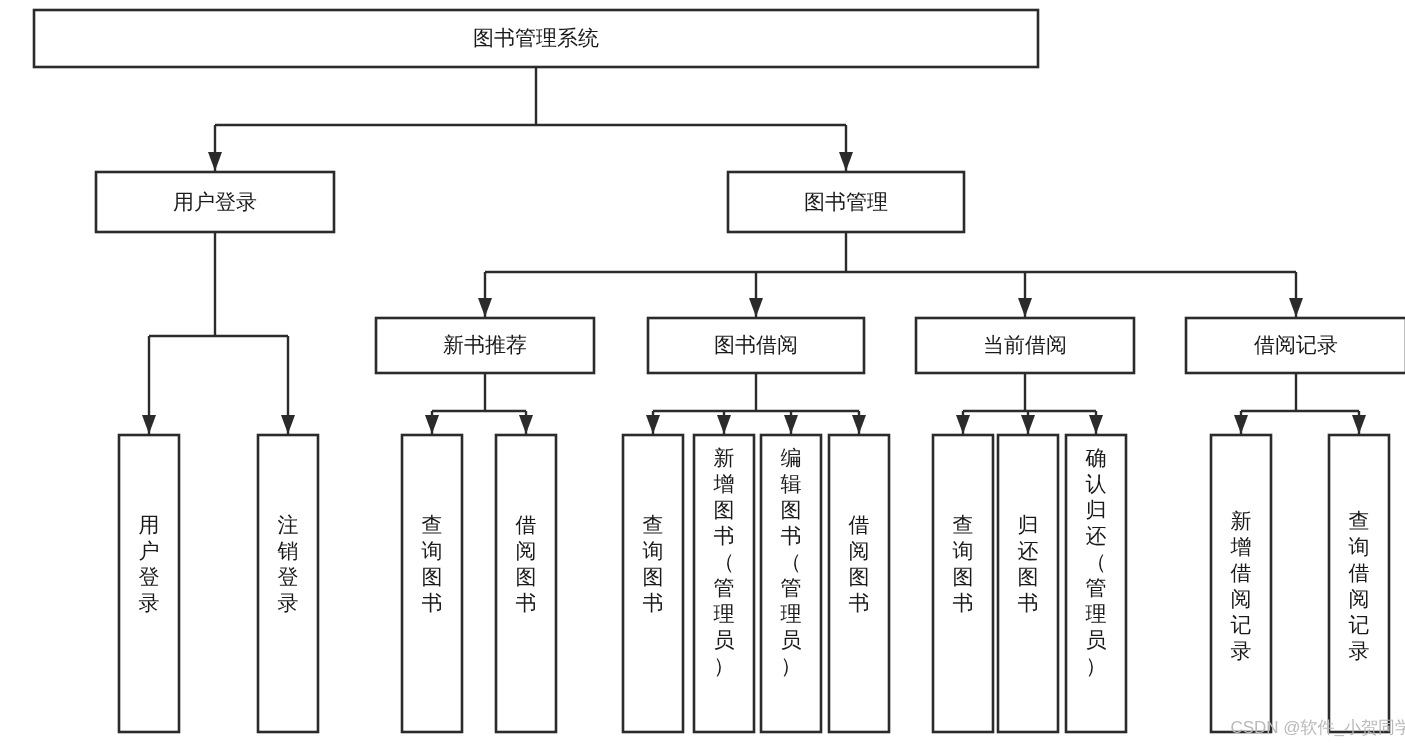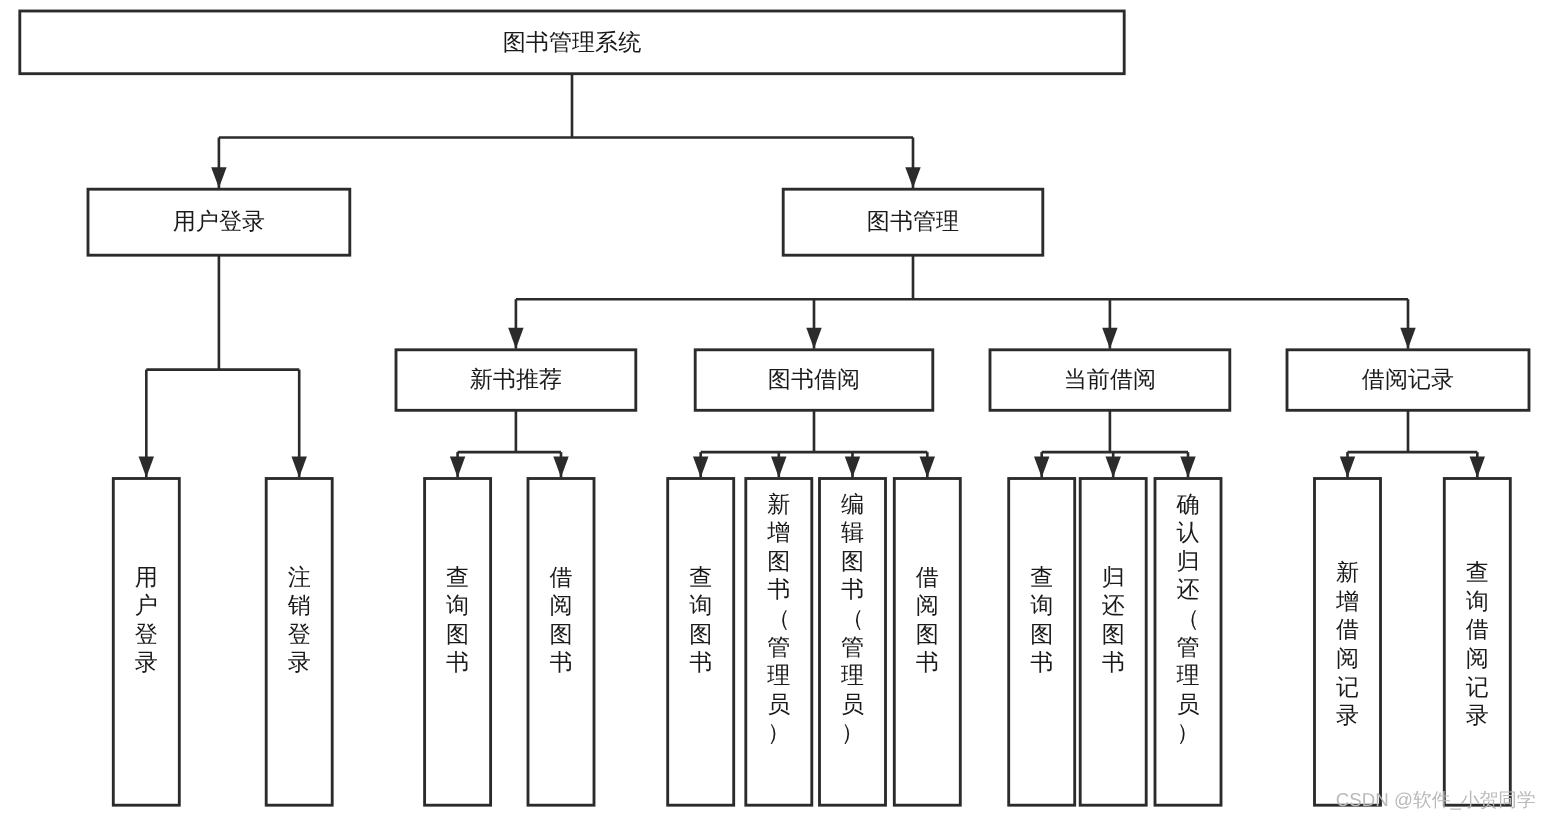--- a/index.html
+++ b/index.html
@@ -9,21 +9,21 @@
   }
   body {
     width: 1405px;
     height: 747px;
     font-family: "Liberation Sans", "DejaVu Sans", sans-serif;
     overflow: hidden;
     position: relative;
   }
   #diagram-root {
     position: absolute;
-    left: 0;
+    left: 16px;
     top: 0;
     width: 1241px;
     height: 747px;
   }
   .node-box {
     fill: #ffffff;
     stroke: #2b2b2b;
     stroke-width: 2.6;
   }
   .connector {

